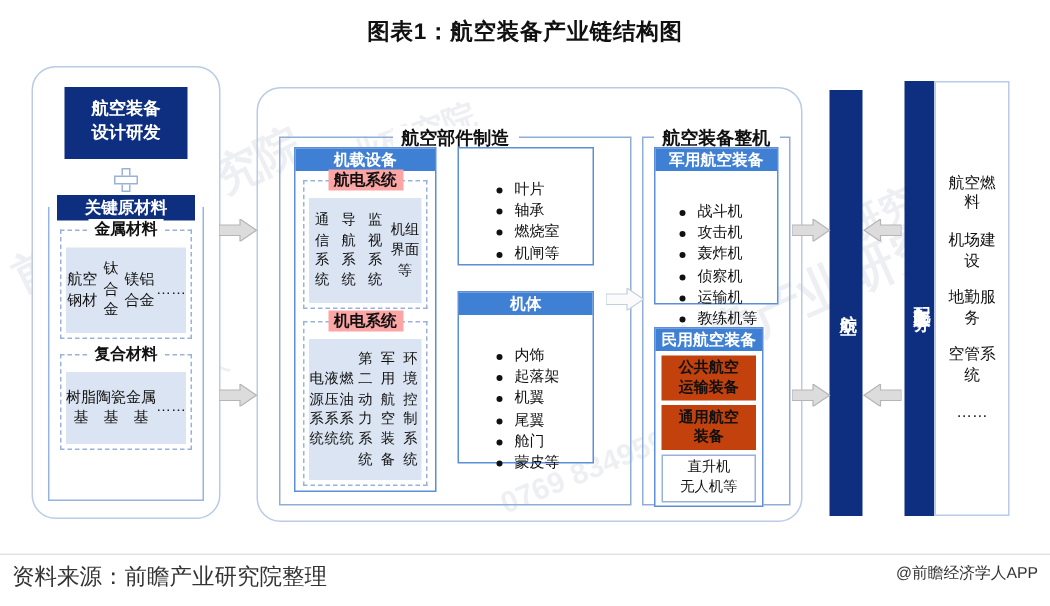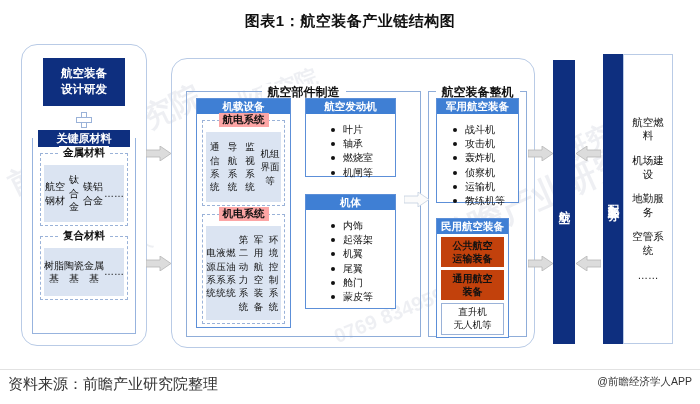--- a/index.html
+++ b/index.html
@@ -100,21 +100,21 @@
   .card{position:absolute;box-sizing:border-box;border:1px solid #5c8fd8;background:#fff;}
   .card-hd{
     height:15px;display:flex;align-items:center;justify-content:center;
     font-size:10.5px;font-weight:700;background:#3f7fd4;color:#fff;
   }
   .card-bd{
     padding:3px 0 3px 0;
     display:flex;flex-direction:column;align-items:center;justify-content:center;
     font-size:10px;line-height:1.38;color:#111;
   }
-  .bullets{list-style:none;margin:6px;padding:0 0 0 0;}
+  .bullets{list-style:none;margin:18px;padding:0 0 0 0;}
   .bullets li{
     position:relative;padding-left:15px;font-size:10px;line-height:1.42;
     white-space:nowrap;text-align:left;
   }
   .bullets li:before{
     content:"";position:absolute;left:3px;top:5px;width:4px;height:4px;
     border-radius:50%;background:#111;
   }
 
   
@@ -251,21 +251,20 @@
         <div>液压系统</div>
         <div>燃油系统</div>
         <div>第二动力系统</div>
         <div>军用航空装备</div>
         <div>环境控制系统</div>
       </div>
     </div>
   </div>
 
   <div class="card c-engine">
-    <div class="card-hd">航空发动机</div>
     <div class="card-bd">
       <ul class="bullets">
         <li>叶片</li>
         <li>轴承</li>
         <li>燃烧室</li>
         <li>机闸等</li>
       </ul>
     </div>
   </div>
 

